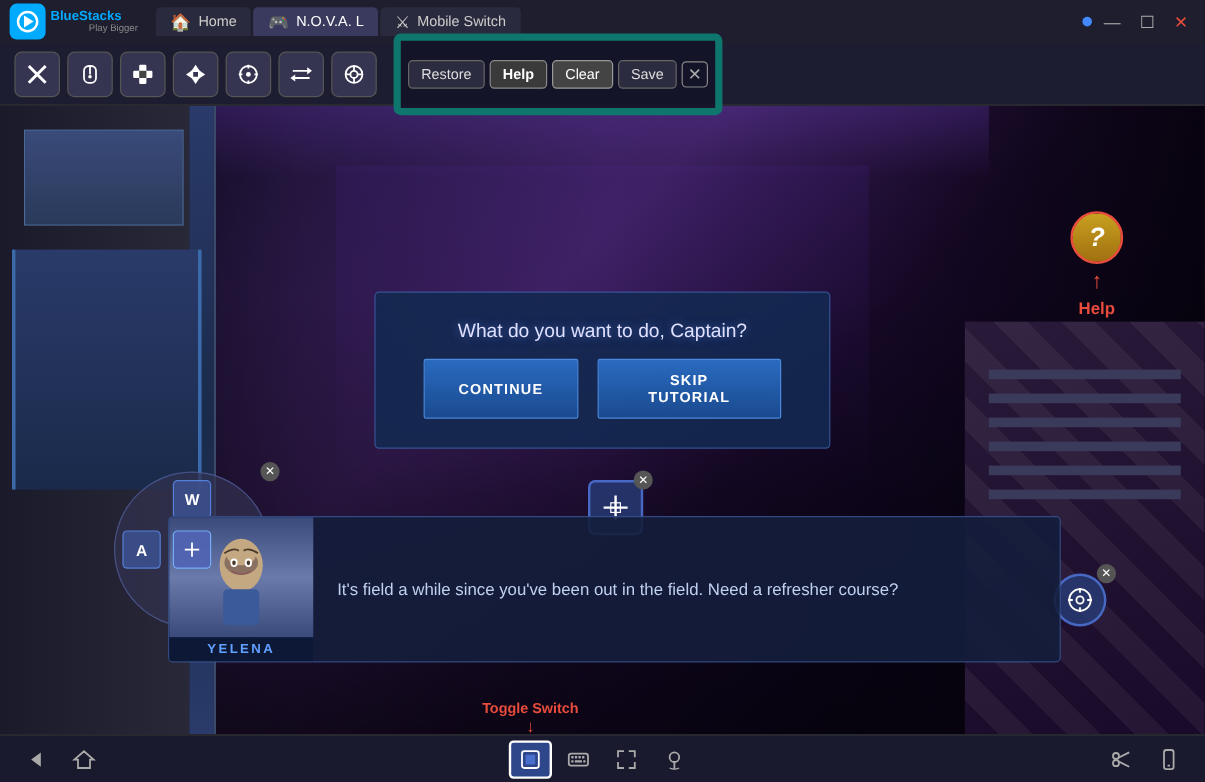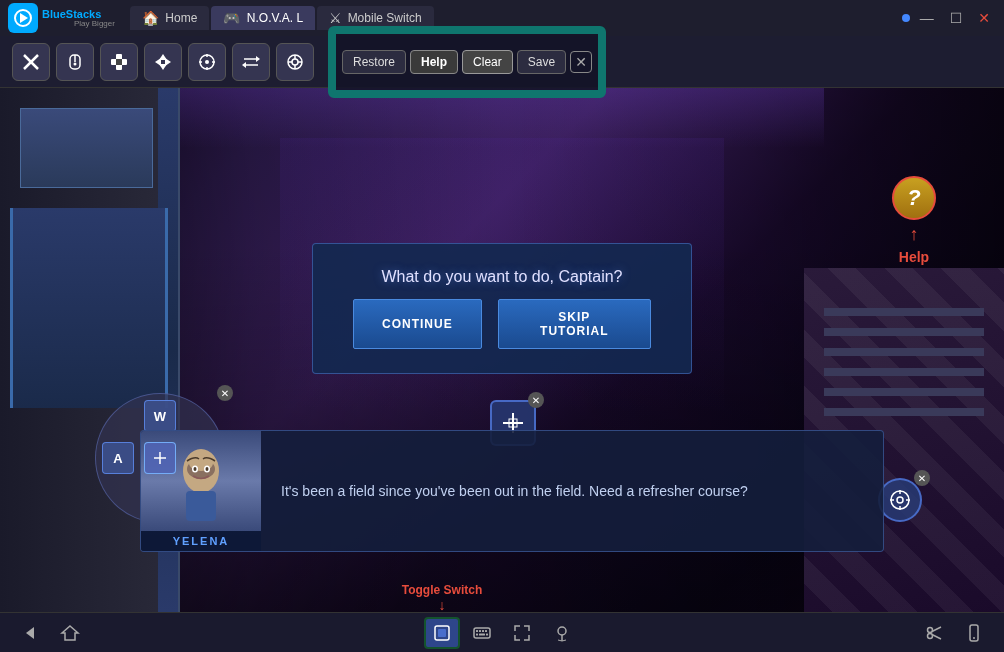--- a/index.html
+++ b/index.html
@@ -109,21 +109,21 @@
       cursor: pointer;
       color: white;
       font-size: 16px;
     }
 
     .action-group {
       margin-left: 8px;
       display: flex;
       align-items: center;
       gap: 4px;
-      border: 8px solid #0f766e;
+      border: 6px solid #0f766e;
       border-radius: 6px;
       padding: 16px 6px;
       background: rgba(20,20,40,0.9);
     }
     .action-btn {
       padding: 4px 10px;
       border-radius: 4px;
       border: 1px solid #666;
       background: rgba(50,50,70,0.8);
       color: #ddd;
@@ -485,21 +485,21 @@
       cursor: pointer;
       display: flex;
       align-items: center;
       justify-content: center;
       font-size: 18px;
       border-radius: 4px;
       position: relative;
     }
     .toggle-switch-btn {
       background: rgba(60,100,200,0.6);
-      border: 2px solid #14532d;
+      border: 2px solid #ffffff;
     }
     .toggle-arrow {
       position: absolute;
       bottom: 34px;
       left: 50%;
       transform: translateX(-50%);
       color: #e74c3c;
       font-size: 14px;
     }
     .toggle-label {
@@ -711,21 +711,21 @@
           <ellipse cx="36" cy="28" rx="3" ry="3.5" fill="white"></ellipse>
           <ellipse cx="24" cy="28" rx="1.5" ry="2" fill="#4a3a2a"></ellipse>
           <ellipse cx="36" cy="28" rx="1.5" ry="2" fill="#4a3a2a"></ellipse>
           <path d="M22,35 Q30,40 38,35" fill="none" stroke="#8a5a5a" stroke-width="1.5"></path>
           <path d="M16,20 Q24,15 28,18" fill="none" stroke="#4a3a2a" stroke-width="1.5"></path>
           <path d="M44,20 Q36,15 32,18" fill="none" stroke="#4a3a2a" stroke-width="1.5"></path>
         </svg>
       </div>
       <div class="char-name">YELENA</div>
     </div>
-    <div class="char-text">It's been a field since you've been out in the field. Need a refresher course?</div>
+    <div class="char-text">It's field a while since you've been out in the field. Need a refresher course?</div>
   </div>
 
   <div class="help-overlay">
     <div class="help-circle">
       <span>?</span>
     </div>
     <div class="help-arrow">↑</div>
     <div class="help-label">Help</div>
   </div>
 </div>

